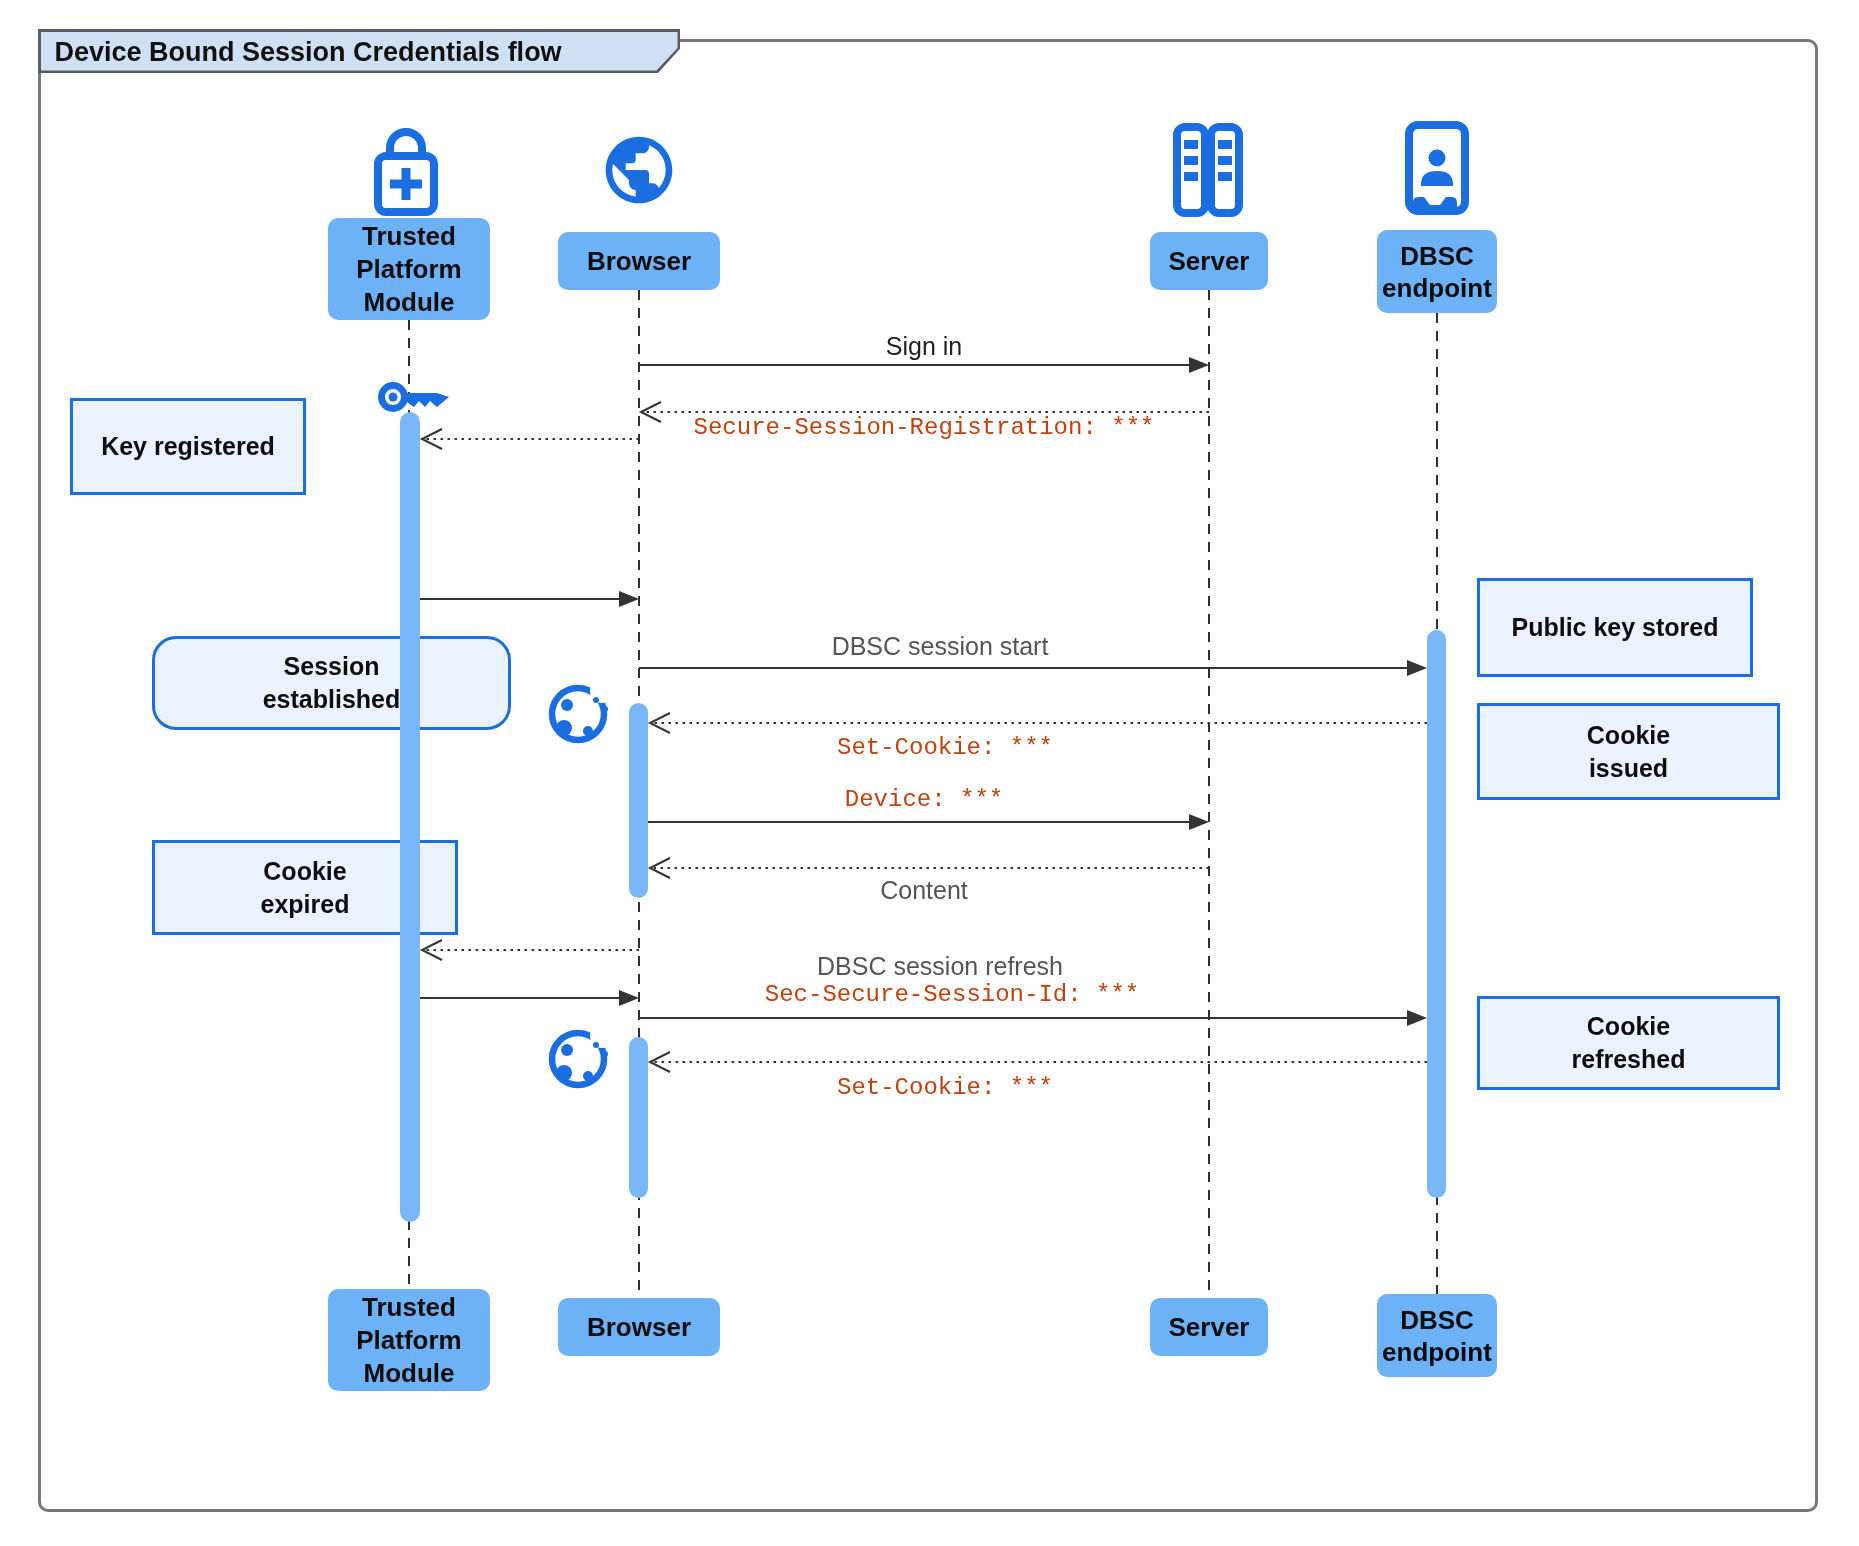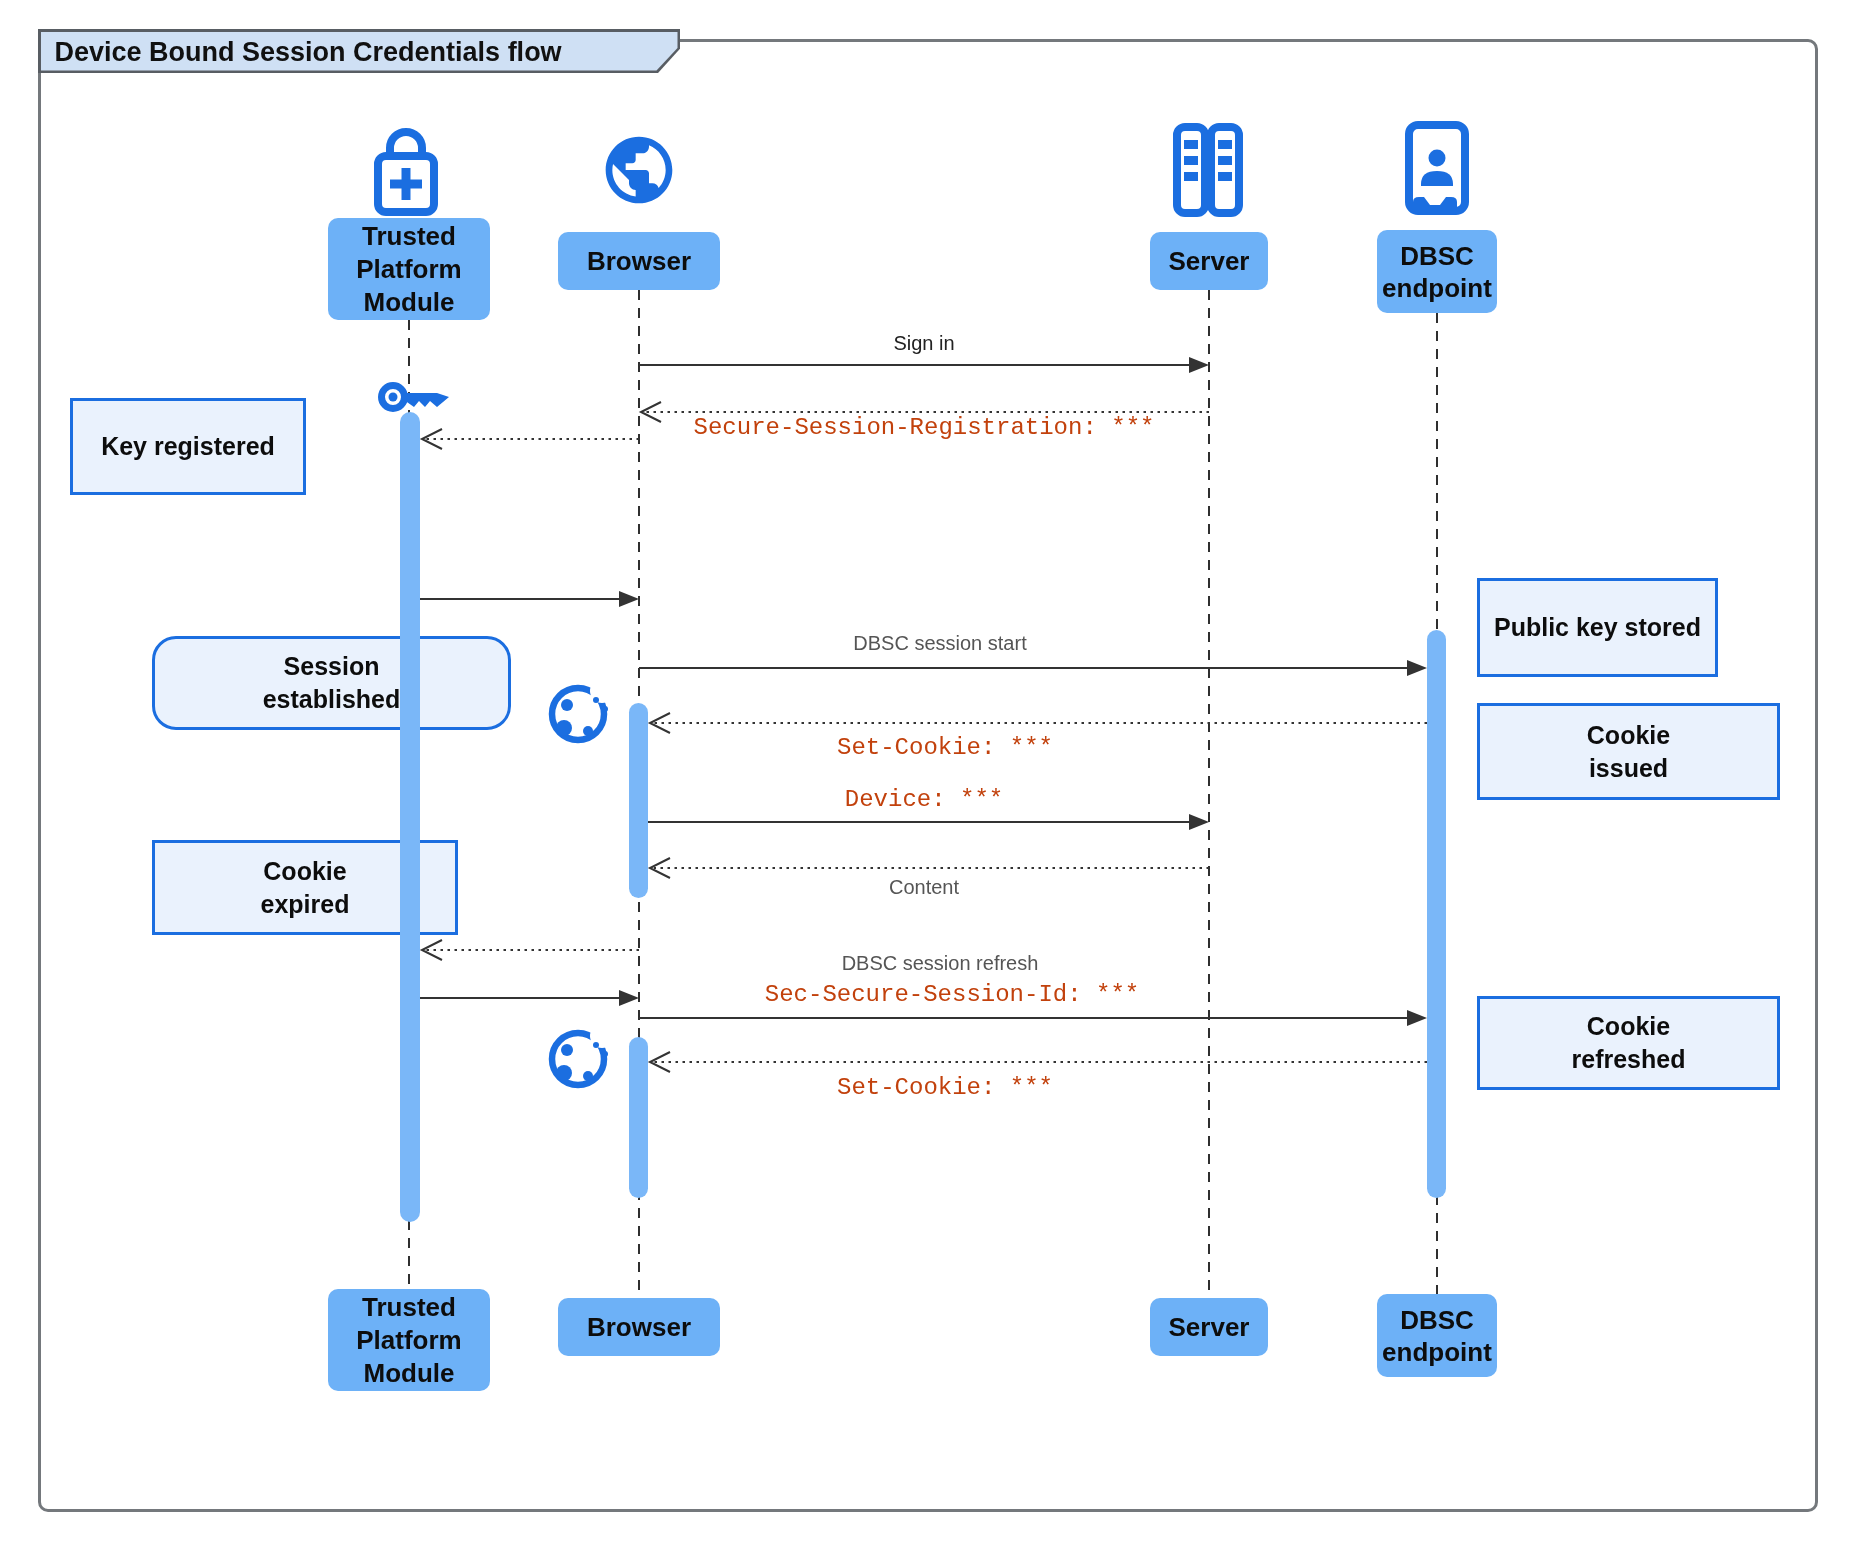--- a/index.html
+++ b/index.html
@@ -13,21 +13,21 @@
   .title-tab{position:absolute;left:38px;top:29px;width:642px;height:44px;background:#585d63;
     clip-path:polygon(0 0,100% 0,100% 45%,calc(100% - 22px) 100%,0 100%);z-index:4;}
   .title-tab-inner{position:absolute;left:2.5px;top:2.5px;right:2.5px;bottom:2.5px;background:var(--title-fill);
     clip-path:polygon(0 0,100% 0,100% 42%,calc(100% - 21px) 100%,0 100%);}
   .title-text{position:absolute;left:14px;top:0;line-height:40px;font-size:27px;font-weight:bold;color:#111;white-space:nowrap;}
   .actor-box{position:absolute;background:var(--actor-fill);border-radius:10px;display:flex;align-items:center;justify-content:center;
     text-align:center;font-weight:bold;font-size:26px;line-height:33px;color:#0d0d0d;z-index:2;}
   .note-box{position:absolute;background:var(--note-fill);border:3.5px solid var(--note-border);box-sizing:border-box;
     display:flex;align-items:center;justify-content:center;text-align:center;font-weight:bold;font-size:25px;line-height:33px;
     color:#0d0d0d;white-space:pre-line;z-index:1;}
-  .msg{position:absolute;transform:translateX(-50%);font-size:20px;white-space:nowrap;z-index:5;}
+  .msg{position:absolute;transform:translateX(-50%);font-size:25px;white-space:nowrap;z-index:5;}
   .msg.dark{color:#222;}
   .msg.gray{color:var(--label-gray);}
   .msg.mono{font-family:"Liberation Mono","DejaVu Sans Mono",monospace;font-size:24px;color:#c2410c;}
   svg.overlay{position:absolute;left:0;top:0;z-index:3;pointer-events:none;}
 </style>
 </head>
 <body>
 
 <div class="frame"></div>
 
@@ -61,21 +61,21 @@
   </div>
 <div class="actor-box" style="left:1377px;top:1294px;width:120px;height:83px;line-height:32px;">
     <span>DBSC endpoint</span>
   </div>
 
 <div class="note-box" style="left:70px;top:398px;width:236px;height:97px;">Key registered</div>
 <div class="note-box" style="left:152px;top:636px;width:359px;height:94px;border-radius:24px;">Session
 established</div>
 <div class="note-box" style="left:152px;top:840px;width:306px;height:95px;">Cookie
 expired</div>
-<div class="note-box" style="left:1477px;top:578px;width:241px;height:99px;">Public key stored</div>
+<div class="note-box" style="left:1477px;top:578px;width:276px;height:99px;">Public key stored</div>
 <div class="note-box" style="left:1477px;top:703px;width:303px;height:97px;">Cookie
 issued</div>
 <div class="note-box" style="left:1477px;top:996px;width:303px;height:94px;">Cookie
 refreshed</div>
 
 <div class="msg dark" style="left:924px;top:332px;">Sign in</div>
 <div class="msg mono" style="left:924px;top:414px;">Secure-Session-Registration: ***</div>
 <div class="msg gray" style="left:940px;top:632px;">DBSC session start</div>
 <div class="msg mono" style="left:945px;top:734px;">Set-Cookie: ***</div>
 <div class="msg mono" style="left:924px;top:786px;">Device: ***</div>

